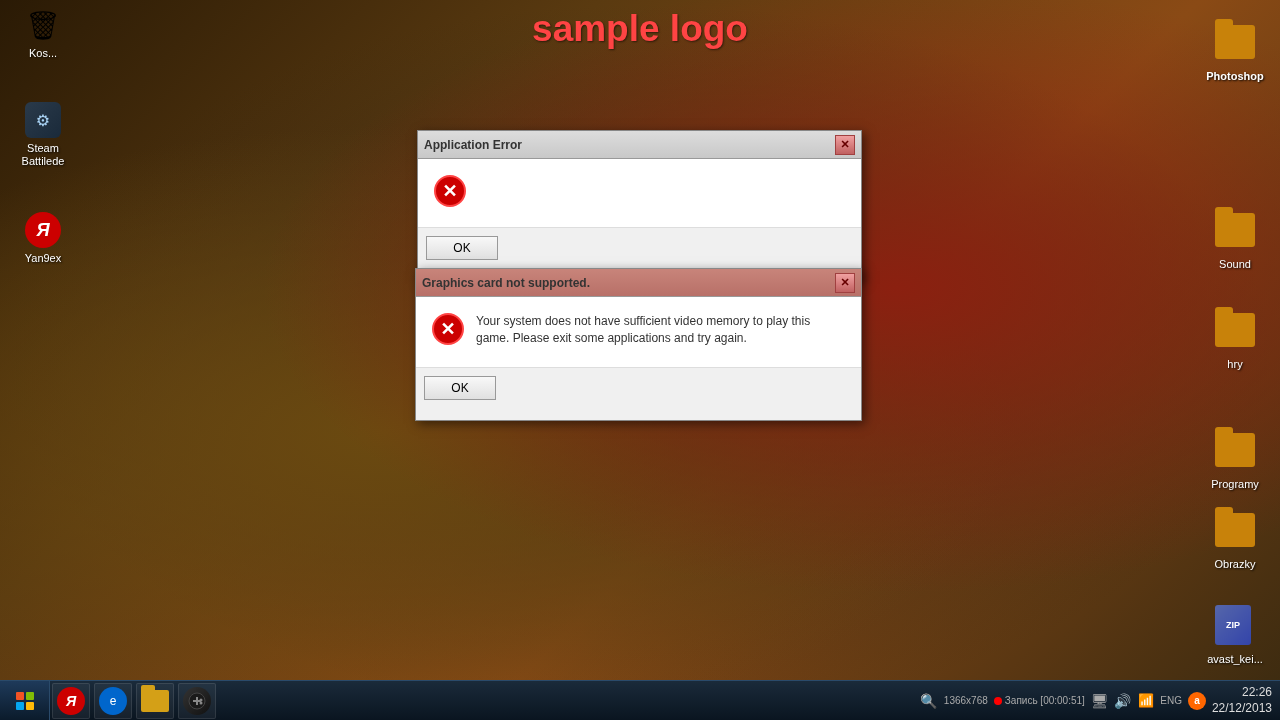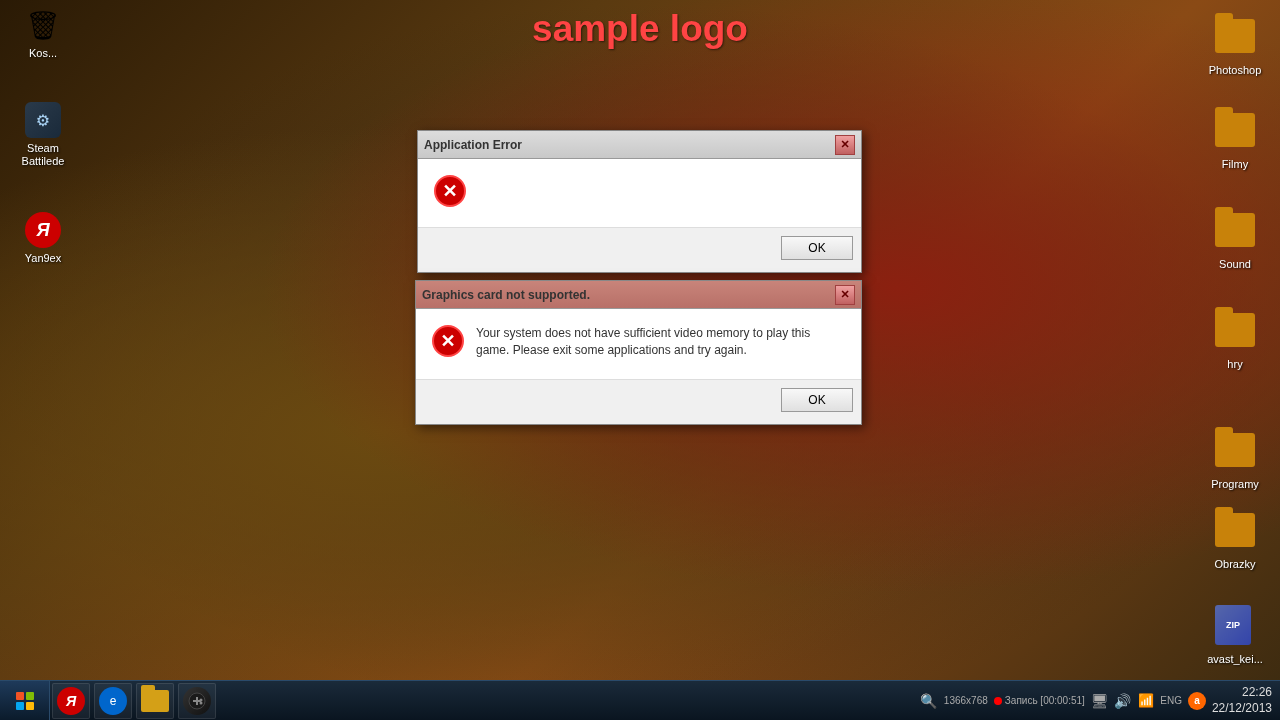--- a/index.html
+++ b/index.html
@@ -253,22 +253,21 @@
 
     .dialog-text {
       font-size: 12px;
       color: #333;
       line-height: 1.4;
       flex: 1;
     }
 
     .dialog-buttons {
       display: flex;
-      justify-content: flex-end;
-      padding: 8px 8px 12px;
+      padding: 8px 8px 20px;
       background: #f0f0f0;
       border-top: 1px solid #ddd;
     }
 
     .dialog-ok-button {
       width: 72px;
       height: 24px;
       background: linear-gradient(to bottom, #f8f8f8, #e0e0e0);
       border: 1px solid #999;
       font-size: 12px;
@@ -469,33 +468,27 @@
 Battilede</span>
   </div>
 
   <div class="desktop-icon" style="left:8px; top:210px;">
     <div class="icon-img">
       <div class="yandex-icon">Я</div>
     </div>
     <span class="icon-label">Yan9ex</span>
   </div>
 
-  <div class="desktop-icon-right" style="top:16px;">
+  <div class="desktop-icon-right" style="top:22px;font-weight:bold;">
     <div class="icon-img">
       <div class="folder-icon-brown"></div>
     </div>
     <span class="icon-label">Photoshop</span>
   </div>
 
-  <div class="desktop-icon-right" style="top:110px;">
-    <div class="icon-img">
-      <div class="folder-icon-brown"></div>
-    </div>
-    <span class="icon-label">Filmy</span>
-  </div>
 
   <div class="desktop-icon-right" style="top:310px;">
     <div class="icon-img">
       <div class="folder-icon-brown"></div>
     </div>
     <span class="icon-label">hry</span>
   </div>
 
   <div class="desktop-icon-right" style="top:210px;">
     <div class="icon-img">
@@ -535,21 +528,21 @@
         <div class="error-icon">
           <span class="error-icon-x">✕</span>
         </div>
       </div>
     </div>
     <div class="dialog-buttons">
       <button class="dialog-ok-button">OK</button>
     </div>
   </div>
 
-  <div class="dialog-box" style="left:415px; top:280px; width:447px;">
+  <div class="dialog-box" style="left:415px; top:268px; width:447px;">
     <div class="dialog-titlebar dialog-titlebar-error">
       <span class="titlebar-title">Graphics card not supported.</span>
       <div class="titlebar-close">✕</div>
     </div>
     <div class="dialog-content">
       <div class="dialog-message-row">
         <div class="error-icon">
           <span class="error-icon-x">✕</span>
         </div>
         <span class="dialog-text">Your system does not have sufficient video memory to play this game. Please exit some applications and try again.</span>

